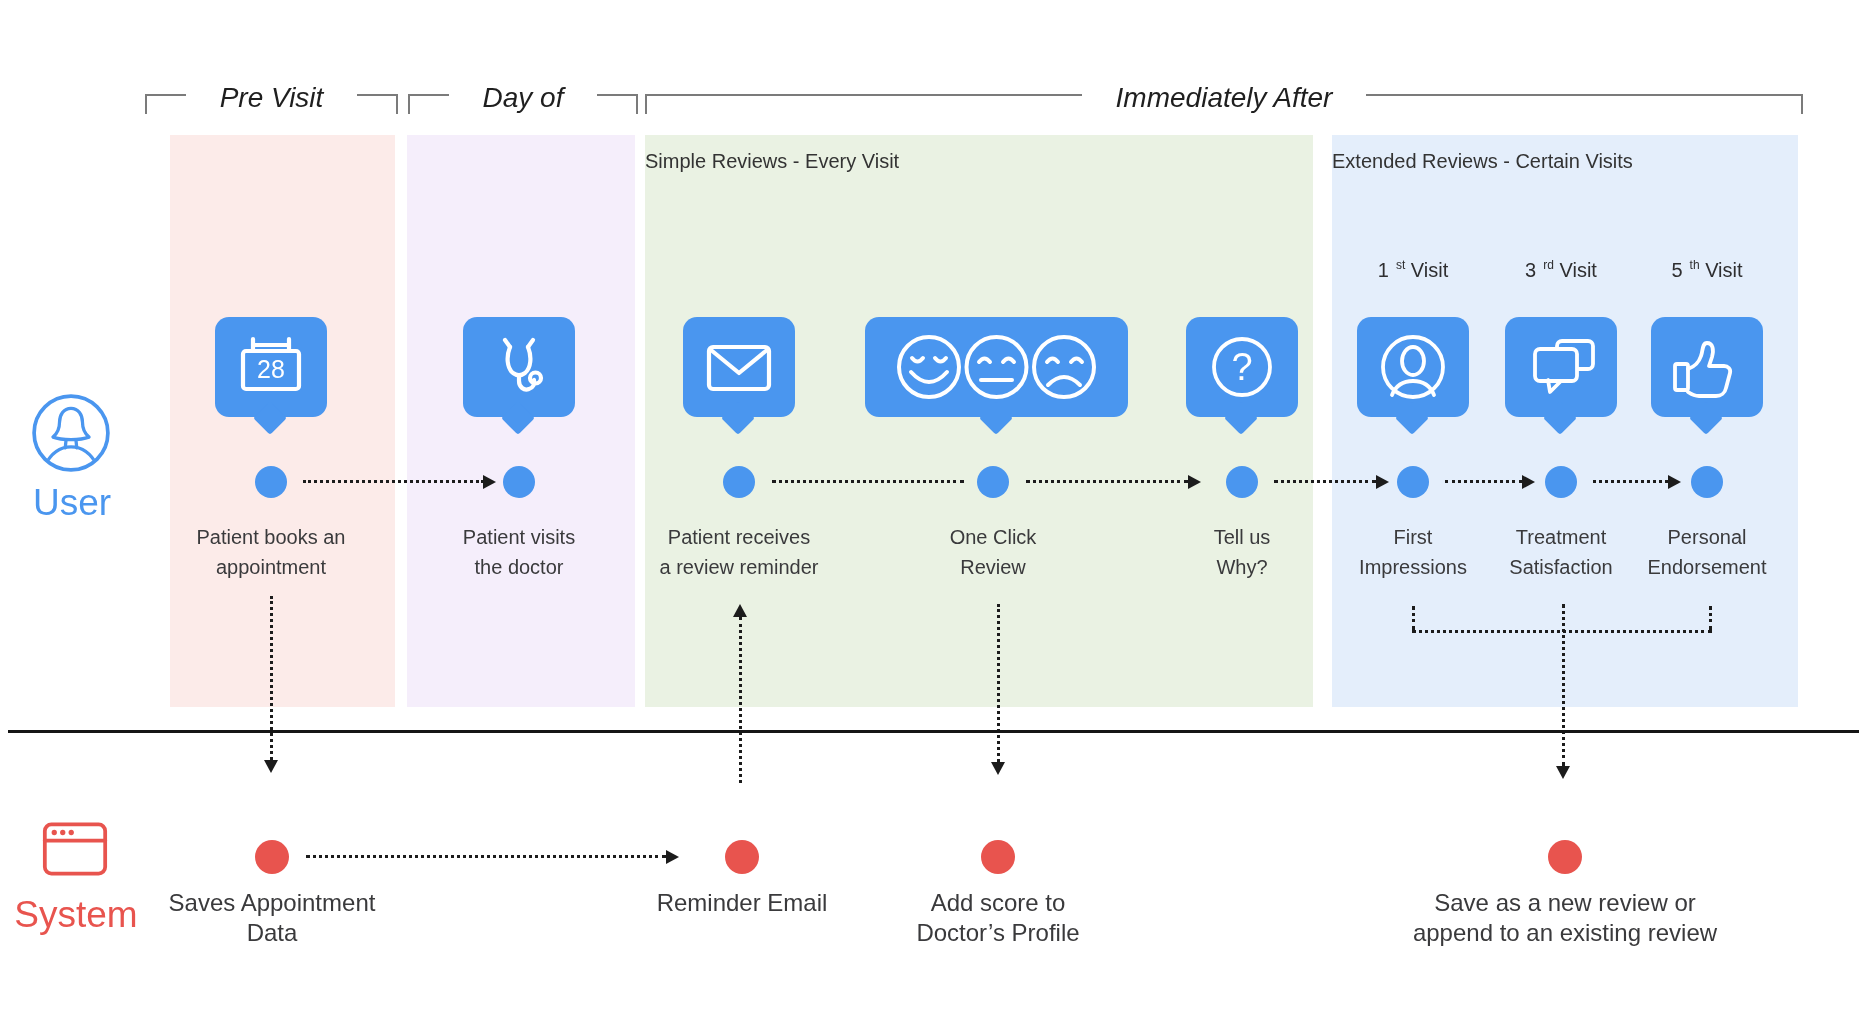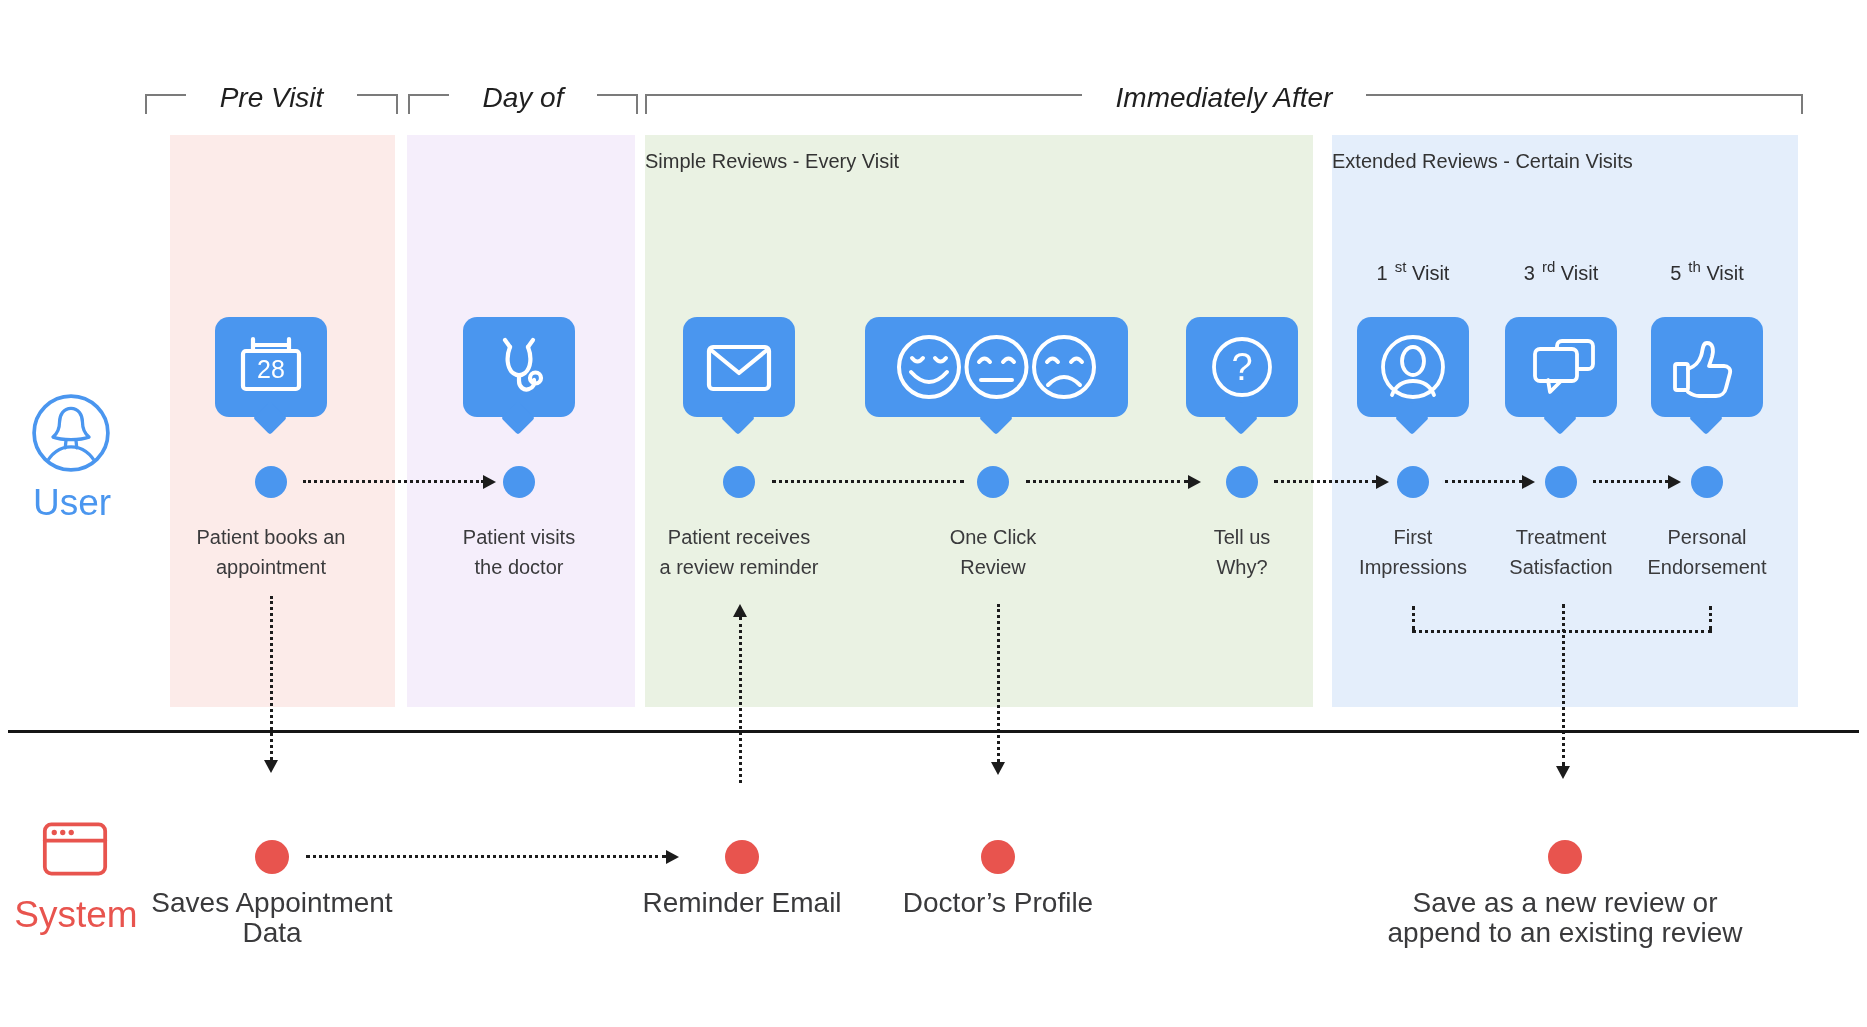--- a/index.html
+++ b/index.html
@@ -16,37 +16,37 @@
   
   .phase{position:absolute;top:76px;display:flex;align-items:flex-end;}
   .phase .hl{flex:1;height:20px;margin-top:18px;border-top:2px solid #7b7b7b;position:relative;}
   .phase .hl.tick-l::before{content:"";position:absolute;left:0;top:-2px;width:2px;height:20px;background:#7b7b7b;}
   .phase .hl.tick-r::after{content:"";position:absolute;right:0;top:-2px;width:2px;height:20px;background:#7b7b7b;}
   .phase .plabel{padding:0 34px;font-size:28px;font-style:italic;color:#1f1f1f;white-space:nowrap;line-height:36px;}
   
   .col{position:absolute;top:135px;height:572px;}
   .subtitle{position:absolute;top:150px;font-size:20px;text-align:left;color:#333;}
   .visit{position:absolute;top:258px;width:140px;text-align:center;font-size:20px;color:#2e2e30;}
-  .visit sup{font-size:15px;margin-left:7px;}
+  .visit sup{font-size:12px;margin-left:7px;}
   
   .bubble{position:absolute;top:317px;height:100px;width:112px;background:var(--blue);border-radius:14px;
           display:flex;align-items:flex-start;justify-content:center;}
   .tail{position:absolute;top:406px;width:24px;height:24px;background:var(--blue);transform:rotate(45deg);border-radius:3px;}
   
   .udot{position:absolute;top:466px;width:32px;height:32px;border-radius:50%;background:var(--blue);}
   .sdot{position:absolute;top:840px;width:34px;height:34px;border-radius:50%;background:var(--red);}
   
   .dl-h{position:absolute;height:0;border-top:3px dotted var(--ink);}
   .dl-v{position:absolute;width:0;border-left:3px dotted var(--ink);}
   .ah-r{position:absolute;width:0;height:0;border-left:13px solid var(--ink);border-top:7px solid transparent;border-bottom:7px solid transparent;}
   .ah-d{position:absolute;width:0;height:0;border-top:13px solid var(--ink);border-left:7px solid transparent;border-right:7px solid transparent;}
   .ah-u{position:absolute;width:0;height:0;border-bottom:13px solid var(--ink);border-left:7px solid transparent;border-right:7px solid transparent;}
   
   .steplabel{position:absolute;top:522px;width:230px;text-align:center;font-size:20px;line-height:30px;color:var(--txt);}
-  .syslabel{position:absolute;top:888px;width:260px;text-align:center;font-size:28px;line-height:30px;color:var(--txt);}
+  .syslabel{position:absolute;top:888px;width:260px;text-align:center;font-size:24px;line-height:30px;color:var(--txt);}
   .divider{position:absolute;top:730px;left:8px;width:1851px;height:3px;background:#151515;}
   .lane-label-user{position:absolute;left:11px;top:482px;width:122px;text-align:center;font-size:37px;color:var(--blue);}
   .lane-label-system{position:absolute;left:3px;top:894px;width:146px;text-align:center;font-size:37px;color:var(--red);}
   svg{display:block;}
 </style>
 </head>
 <body>
 
 <div id="canvas">
 
@@ -273,20 +273,21 @@
   <div class="ah-r" style="left:666px;top:850px;"></div>
 
   <div class="syslabel" style="left:142px;">
       <div>Saves Appointment</div>
       <div>Data</div>
     </div>
   <div class="syslabel" style="left:612px;">
       <div>Reminder Email</div>
     </div>
   <div class="syslabel" style="left:868px;">
+      <div>Add score to</div>
       <div>Doctor’s Profile</div>
     </div>
   <div class="syslabel" style="left:1385px;width:360px;">
       <div>Save as a new review or</div>
       <div>append to an existing review</div>
     </div>
 
 </div>
 
 </body></html>

